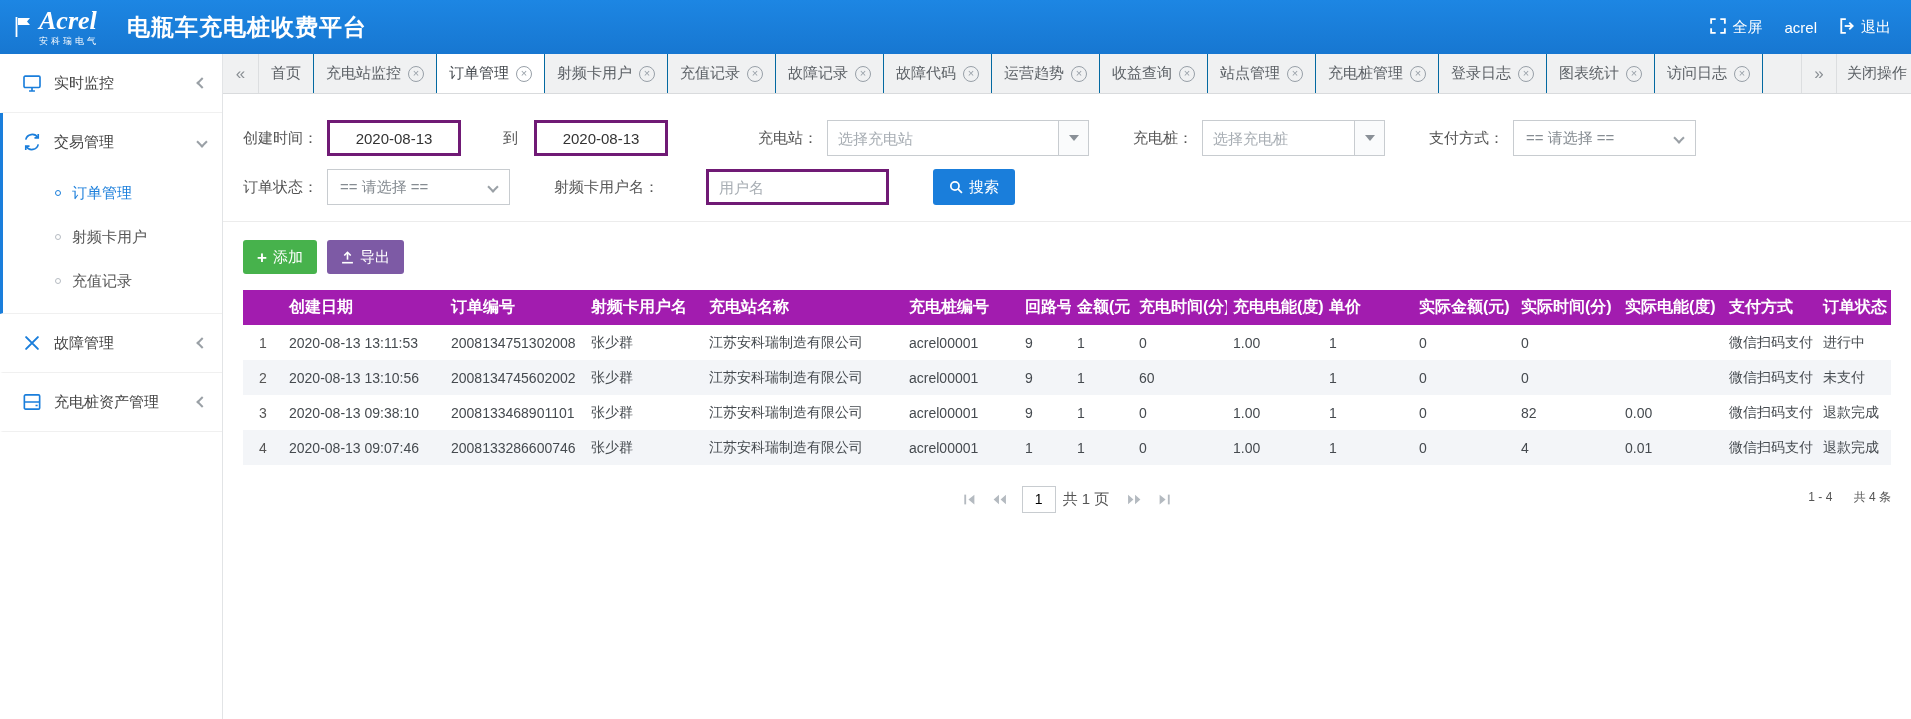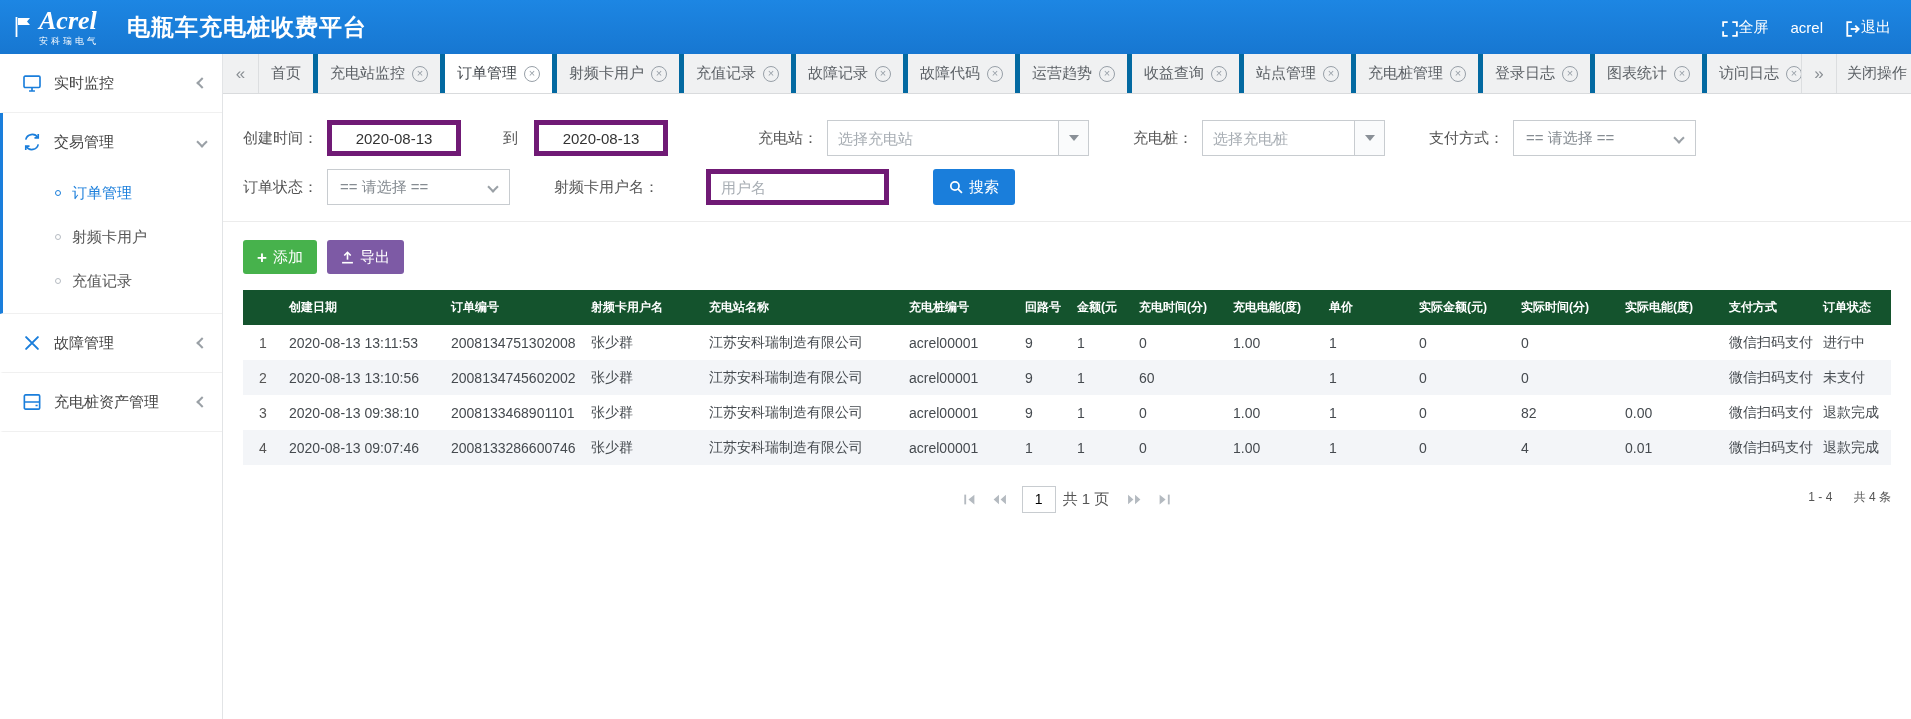--- a/index.html
+++ b/index.html
@@ -9,21 +9,21 @@
 
   
   .topbar { height:54px; flex:0 0 54px; background:linear-gradient(#1d86e3,#1777d1); display:flex; align-items:center; }
   .logo { display:flex; align-items:center; padding:0 12px 0 14px; color:#fff; }
   .logo-mark { margin-right:7px; display:inline-flex; }
   .logo-texts { display:flex; flex-direction:column; line-height:1; }
   .logo-name { font-size:26px; font-weight:bold; font-style:italic; font-family:"Liberation Serif","DejaVu Serif",serif; }
   .logo-sub { font-size:9px; letter-spacing:3px; margin-top:3px; white-space:nowrap; }
   .app-title { color:#fff; font-size:23px; font-weight:bold; margin-left:16px; letter-spacing:1px; }
   .topbar-right { margin-left:auto; display:flex; align-items:center; gap:22px; padding-right:20px; color:#fff; }
-  .topbar-item { display:flex; align-items:flex-end; cursor:pointer; white-space:nowrap; }
+  .topbar-item { display:flex; align-items:flex-start; gap:6px; cursor:pointer; white-space:nowrap; }
 
   .body-row { flex:1; display:flex; min-height:0; }
 
   
   .sidebar { width:223px; flex:0 0 223px; background:#fff; border-right:1px solid #e2e4e6; overflow:hidden; }
   .sb-group { border-bottom:1px solid #f0f0f0; border-left:3px solid transparent; }
   .sb-group.expanded { border-left-color:#1a7edb; }
   .sb-item { height:58px; display:flex; align-items:center; padding:0 16px 0 19px; cursor:pointer; color:#444; }
   .sb-icon { width:20px; height:20px; margin-right:12px; display:inline-flex; flex:0 0 20px; }
   .sb-label { flex:1; }
@@ -37,55 +37,55 @@
   .sb-subitem.active .dot { border-color:#1a7edb; }
 
   
   .main { flex:1; display:flex; flex-direction:column; min-width:0; background:#fff; }
 
   
   .tabbar { height:40px; flex:0 0 40px; background:#f0f1f2; border-bottom:1px solid #d9dbdd; display:flex; align-items:stretch; overflow:hidden; }
   .tab-scroll { width:36px; flex:0 0 36px; display:flex; align-items:center; justify-content:center; color:#8a8f94; border-right:1px solid #dcdee0; cursor:pointer; font-size:17px; }
   .tab-scroll.right { border-left:1px solid #dcdee0; }
   .tabs { display:flex; flex:1; overflow:hidden; }
-  .tab { display:flex; align-items:center; padding:0 12px; border-right:5px solid #0369a1; color:#5a5f64; cursor:pointer; white-space:nowrap; }
+  .tab { display:flex; align-items:center; padding:0 12px; border-right:1px solid #0369a1; color:#5a5f64; cursor:pointer; white-space:nowrap; }
   .tab.active { background:#fff; color:#44494e; }
   .tab-close { width:16px; height:16px; border:1px solid #98a0a8; border-radius:50%; margin-left:7px; font-size:11px; line-height:13px; text-align:center; color:#98a0a8; flex:0 0 16px; }
   .tab-ops { flex:0 0 74px; display:flex; align-items:center; padding-left:10px; color:#5a5f64; white-space:nowrap; cursor:pointer; overflow:hidden; }
 
   
   .filters { padding:26px 20px 16px; border-bottom:1px solid #ececec; }
   .frow { display:flex; align-items:center; }
   .frow + .frow { margin-top:13px; }
   .fgroup { display:flex; align-items:center; margin-right:44px; }
   .fgroup.wide-gap { margin-right:90px; }
   .flabel { color:#555; margin-right:9px; white-space:nowrap; }
   .to-label { margin:0 16px 0 42px; }
-  .txt { height:36px; border:5px solid #701a75; padding:0 10px; font-size:15px; color:#333; font-family:inherit; outline:none; background:#fff; }
+  .txt { height:36px; border:3px solid #701a75; padding:0 10px; font-size:15px; color:#333; font-family:inherit; outline:none; background:#fff; }
   .txt.date { width:134px; text-align:center; }
   .txt::placeholder, .combo input::placeholder { color:#a7adb3; }
   .combo { display:inline-flex; height:36px; border:1px solid #c8ccd0; background:#fff; }
   .combo input { border:none; outline:none; padding:0 10px; font-size:15px; font-family:inherit; flex:1; min-width:0; }
   .combo-btn { width:30px; flex:0 0 30px; border-left:1px solid #c8ccd0; display:flex; align-items:center; justify-content:center; cursor:pointer; background:#fafbfc; }
   .caret { width:0; height:0; border-left:5px solid transparent; border-right:5px solid transparent; border-top:6px solid #8a9097; }
   .select { display:inline-flex; align-items:center; justify-content:space-between; height:36px; border:1px solid #c8ccd0; background:#fff; padding:0 12px; color:#868c92; cursor:pointer; }
   .select .chev { border-color:#9aa0a6; }
 
   
   .btn { display:inline-flex; align-items:center; gap:6px; height:34px; padding:0 14px; border:none; border-radius:3px; color:#fff; font-size:15px; cursor:pointer; font-family:inherit; }
   .btn.search { background:#1a7edb; height:36px; padding:4px 16px; }
   .btn.green { background:#47b24c; }
   .btn.purple { background:#7d5aa5; }
   .plus-glyph { font-size:17px; font-weight:bold; line-height:1; }
   .actions { padding:18px 20px 16px; display:flex; gap:10px; }
 
   
   .grid { margin:0 20px; }
   table { border-collapse:collapse; table-layout:fixed; width:100%; }
-  thead th { background:#14532d; color:#fff; font-weight:bold; text-align:left; height:35px; padding:0 6px; font-size:12px; overflow:hidden; white-space:nowrap; }
+  thead th { background:#a21caf; color:#fff; font-weight:bold; text-align:left; height:35px; padding:0 6px; font-size:16px; overflow:hidden; white-space:nowrap; }
   tbody td { height:35px; padding:0 6px; color:#454a4f; font-size:14px; overflow:hidden; white-space:nowrap; }
   tbody tr.even { background:#f3f5f8; }
   td.col-idx, th.col-idx { text-align:center; padding:0 2px; color:#555; }
 
   
   .pager { margin:14px 20px 0; position:relative; display:flex; justify-content:center; align-items:center; height:40px; }
   .pager-center { display:flex; align-items:center; }
   .pg-btn { display:inline-flex; align-items:center; justify-content:center; width:30px; height:28px; cursor:pointer; }
   .pg-input { width:34px; height:27px; border:1px solid #c8ccd0; text-align:center; font-size:14px; margin:0 7px; font-family:inherit; outline:none; }
   .pg-label { color:#555; margin-right:10px; white-space:nowrap; }

